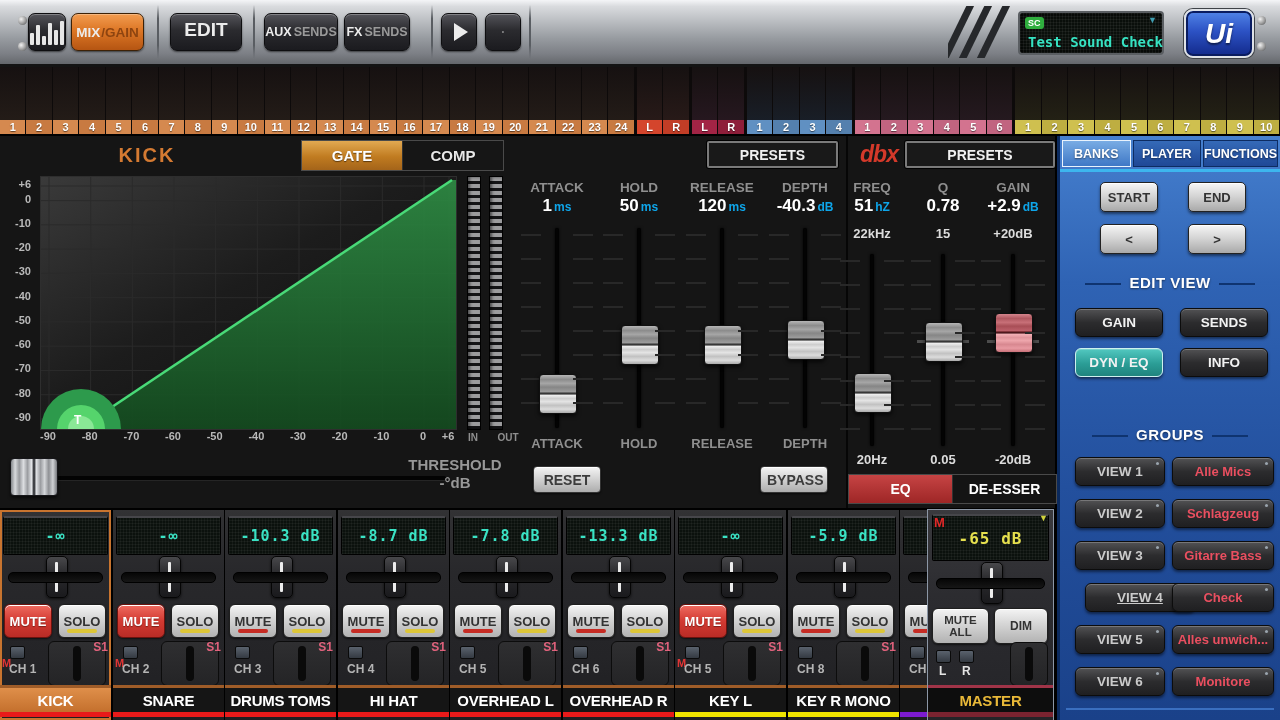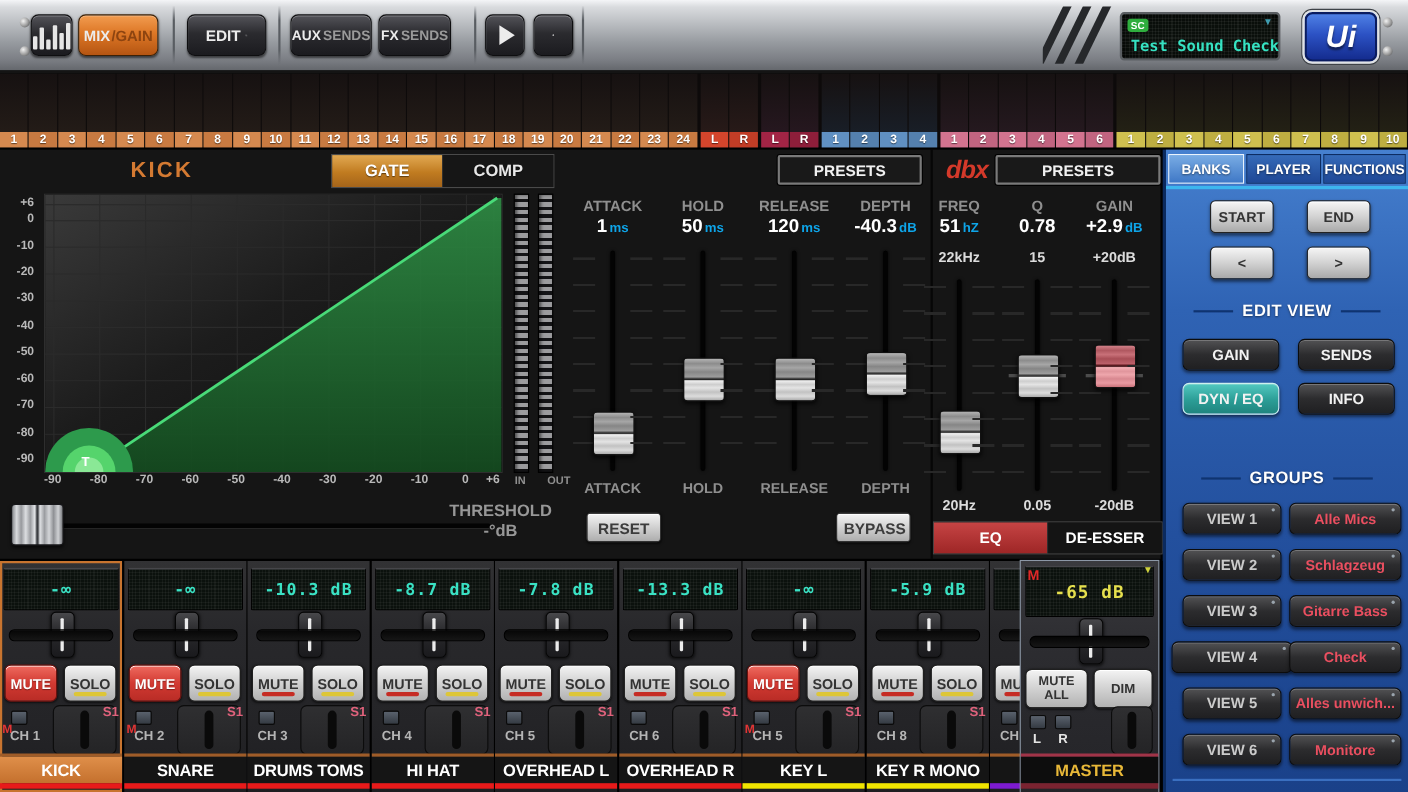--- a/index.html
+++ b/index.html
@@ -210,21 +210,21 @@
           <span style="height:22px"></span>
           <span style="height:15px"></span>
           <span style="height:24px"></span>
         </span>
     </button>
     <button class="tb-btn mixgain" style="left:71px;width:73px;font-size:13.5px;">
       <span>MIX</span>
         <span class="g2" style="margin-left:-3px;">/GAIN</span>
     </button>
     <div class="tb-div" style="left:157px;"></div>
-    <button class="tb-btn" style="left:170px;width:72px;font-size:14px;">
+    <button class="tb-btn" style="left:170px;width:72px;font-size:19px;flex-direction:column;">
       <span>EDIT</span>
       <svg width="24" height="20" viewBox="0 0 24 20">
         <path d="M3 1 V17 H23" stroke="#dedede" stroke-width="2" fill="none"></path>
         <path d="M4 13 C8 4 11 3 13 7 L16 12" stroke="#dedede" stroke-width="2" fill="none"></path>
         <circle cx="17" cy="12.5" r="2.2" fill="#dedede"></circle>
         <path d="M5 19 H21" stroke="#dedede" stroke-width="1.5" stroke-dasharray="2 2" fill="none"></path>
       </svg>
     </button>
     <div class="tb-div" style="left:253px;"></div>
     <button class="tb-btn" style="left:264px;width:74px;font-size:12.5px;">
@@ -608,21 +608,21 @@
       <button class="rdark" style="left: 15px; top: 172px; width: 88px;">GAIN</button>
       <button class="rdark" style="left: 120px; top: 172px; width: 88px;">SENDS</button>
       <button class="rdark teal" style="left: 15px; top: 212px; width: 88px;">DYN / EQ</button>
       <button class="rdark" style="left: 120px; top: 212px; width: 88px;">INFO</button>
       <button class="rdark view dotted" style="left: 15px; top: 321px; width: 90px;">VIEW 1</button>
       <button class="rdark gname dotted" style="left: 112px; top: 321px; width: 102px;">Alle Mics</button>
       <button class="rdark view dotted" style="left: 15px; top: 363px; width: 90px;">VIEW 2</button>
       <button class="rdark gname dotted" style="left: 112px; top: 363px; width: 102px;">Schlagzeug</button>
       <button class="rdark view dotted" style="left: 15px; top: 405px; width: 90px;">VIEW 3</button>
       <button class="rdark gname dotted" style="left: 112px; top: 405px; width: 102px;">Gitarre Bass</button>
-      <button class="rdark view dotted" style="left: 5px; top: 447px; width: 110px;">VIEW 4</button>
+      <button class="rdark view dotted" style="left: 25px; top: 447px; width: 110px; text-decoration: underline;">VIEW 4</button>
       <button class="rdark gname dotted" style="left: 112px; top: 447px; width: 102px;">Check</button>
       <button class="rdark view dotted" style="left: 15px; top: 489px; width: 90px;">VIEW 5</button>
       <button class="rdark gname dotted" style="left: 112px; top: 489px; width: 102px;">Alles unwich...</button>
       <button class="rdark view dotted" style="left: 15px; top: 531px; width: 90px;">VIEW 6</button>
       <button class="rdark gname dotted" style="left: 112px; top: 531px; width: 102px;">Monitore</button>
     </div>
 
   <div class="stripsarea" id="strips">
       <div class="strip selected" style="left: 0px;">
         <div class="lcd">

